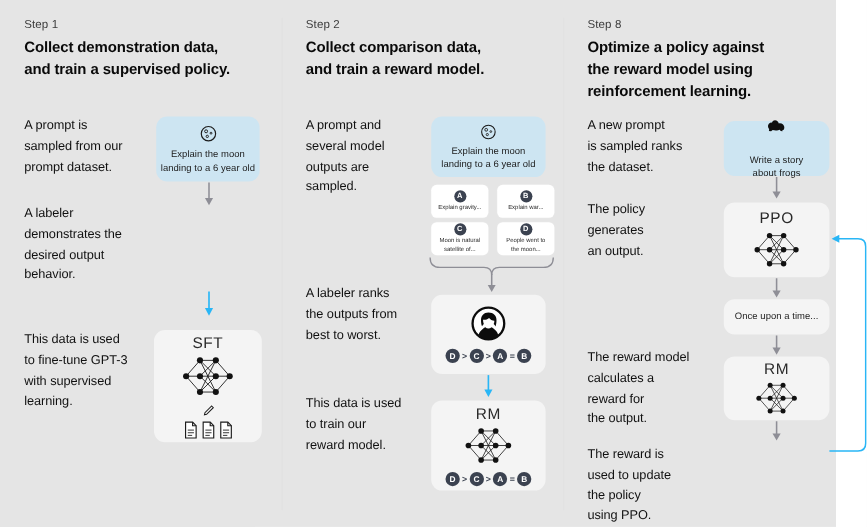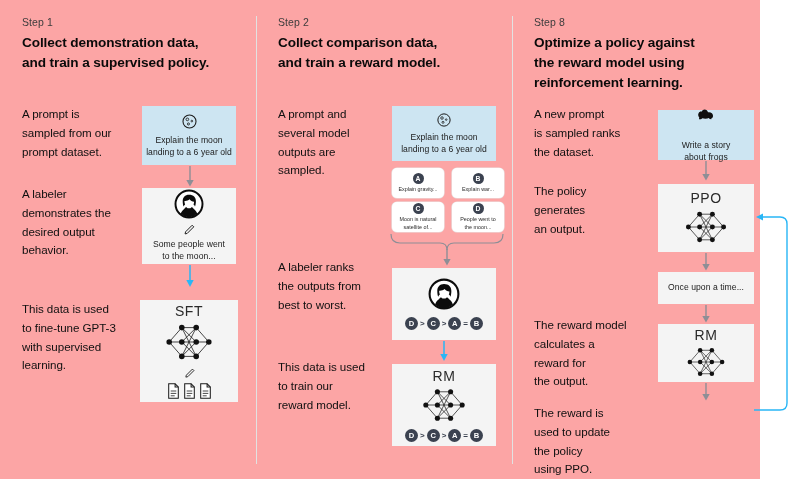--- a/index.html
+++ b/index.html
@@ -4,21 +4,21 @@
 <style>
   * { box-sizing: border-box; }
   html, body {
     margin: 0; padding: 0;
     width: 788px; height: 479px;
     background: #ffffff;
     font-family: "Liberation Sans", sans-serif;
     color: #121212;
     overflow: hidden;
   }
-  .page { position: relative; width: 760px; height: 479px; background:#fca5a5; }
+  .page { position: relative; width: 760px; height: 479px; background:#e5e5e5; }
 
   .col { position: absolute; top: 0; height: 479px; }
   .col-1 { left: 0;   width: 256px; }
   .col-2 { left: 256px; width: 256px; }
   .col-3 { left: 512px; width: 276px; }
 
   .divider {
     position: absolute; top: 16px; width: 1px; height: 448px;
     background: #e2e2e2;
   }
@@ -37,21 +37,21 @@
 
   .caption {
     position: absolute; left: 22px;
     font-size: 11.6px; line-height: 1.62; color: #101010;
     white-space: pre-line; letter-spacing: -0.05px;
   }
 
   
   .box {
     position: absolute;
-    border-radius: 0;
+    border-radius: 10px;
     background: #f4f4f4;
     display: flex; flex-direction: column;
     align-items: center; justify-content: center;
   }
   .box.blue { background: #cde5f2; }
 
   .box-text {
     font-size: 8.6px; line-height: 1.38; text-align: center;
     color: #1b1b1b; white-space: pre-line; letter-spacing: .05px;
   }
@@ -137,37 +137,20 @@
 landing to a 6 year old</div>
     </div>
 
     <div class="arrow" style="left:185px; top:166px;">
       <svg width="10" height="22">
           <line x1="5" y1="0" x2="5" y2="15" stroke="#8e8e96" stroke-width="1.4"></line>
           <path d="M1.3 14 L5 20.5 L8.7 14 Z" fill="#8e8e96"></path>
         </svg>
     </div>
 
-    <div class="box" style="left:142px; top:188px; width:94px; height:76px;">
-      <span>
-        <svg width="30" height="30" viewBox="0 0 40 40">
-          <circle cx="20" cy="20" r="18" fill="#fff" stroke="#0c0c0c" stroke-width="2.6"></circle>
-          <path d="M20 7.5c-5.2 0-8.4 3.6-8.4 8.6 0 3.4 .5 5.5 1.2 7.2 .6 -1.3 1.3 -2.2 2 -2.7 -.6 -1.4 -.9 -3 -.9 -4.7 2.6 .3 5.1 -.6 6.9 -2.1 1.3 1.9 3.4 3 6 3.1 0 1.5 -.3 2.7 -.8 3.8 .8 .5 1.5 1.4 2 2.7 .7 -1.8 1.2 -4 1.2 -7.3 0 -5 -3.2 -8.6 -9.2 -8.6z" fill="#0c0c0c"></path>
-          <path d="M13.6 26.5c1.6 -2.2 3.8 -3.1 6.4 -3.1s4.8 .9 6.4 3.1c2.2 1.5 4 4 4.7 6.6A17.9 17.9 0 0 1 20 38a17.9 17.9 0 0 1 -11.1 -4.9c.7 -2.6 2.5 -5.1 4.7 -6.6z" fill="#0c0c0c"></path>
-          <circle cx="20" cy="21.5" r="4.2" fill="#fff"></circle>
-        </svg>
-      </span>
-      <span class="pencil">
-        <svg width="14" height="14" viewBox="0 0 20 20">
-          <path d="M14.5 3.2 L16.8 5.5 L7.4 14.9 L4.4 15.6 L5.1 12.6 Z" fill="none" stroke="#1b1b1b" stroke-width="1.4"></path>
-        </svg>
-      </span>
-      <div class="box-text" style="margin-top:2px;">Some people went
-to the moon...</div>
-    </div>
 
     <div class="arrow" style="left:185px; top:265px;">
       <svg width="10" height="24">
           <line x1="5" y1="0" x2="5" y2="16" stroke="#29b6f6" stroke-width="1.5"></line>
           <path d="M1.3 15 L5 22 L8.7 15 Z" fill="#29b6f6"></path>
         </svg>
     </div>
 
     <div class="box" style="left:140px; top:300px; width:98px; height:102px;">
       <div class="nn-label">SFT</div>

